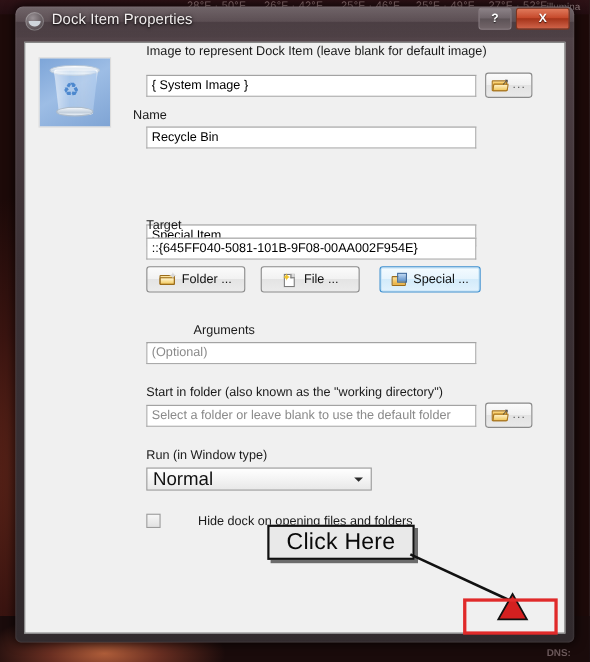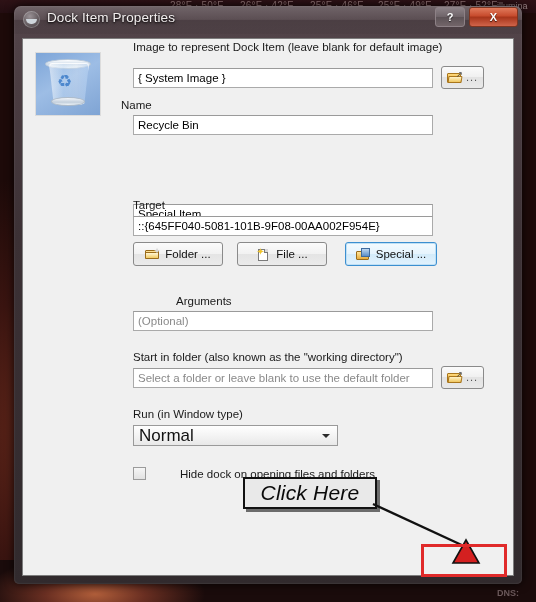--- a/index.html
+++ b/index.html
@@ -296,21 +296,20 @@
     left: 243px; top: 477px;
     width: 134px; height: 32px;
     background: #e9e9e9;
     border: 2px solid #111111;
     box-shadow: 3px 3px 0 rgba(0,0,0,0.55);
     box-sizing: border-box;
     display: flex; align-items: center; justify-content: center;
     font-size: 21px;
     color: #0a0a0a;
     letter-spacing: 0.2px;
-    font-style: italic;
   }
   #ann-rect {
     position: absolute;
     left: 421px; top: 544px;
     width: 86px; height: 33px;
     border: 3px solid #e02a2a;
     box-sizing: border-box;
     background: transparent;
   }
   #ann-svg { position: absolute; left: 0; top: 0; width: 536px; height: 602px; pointer-events: none; }

